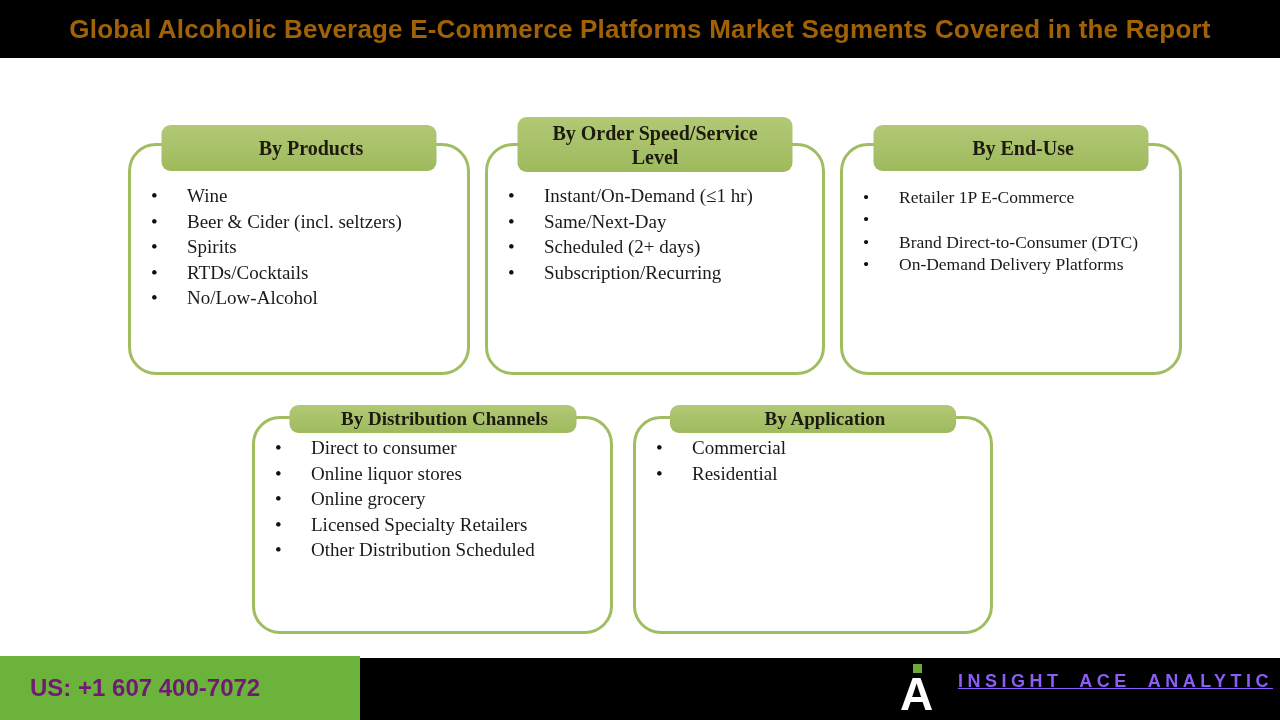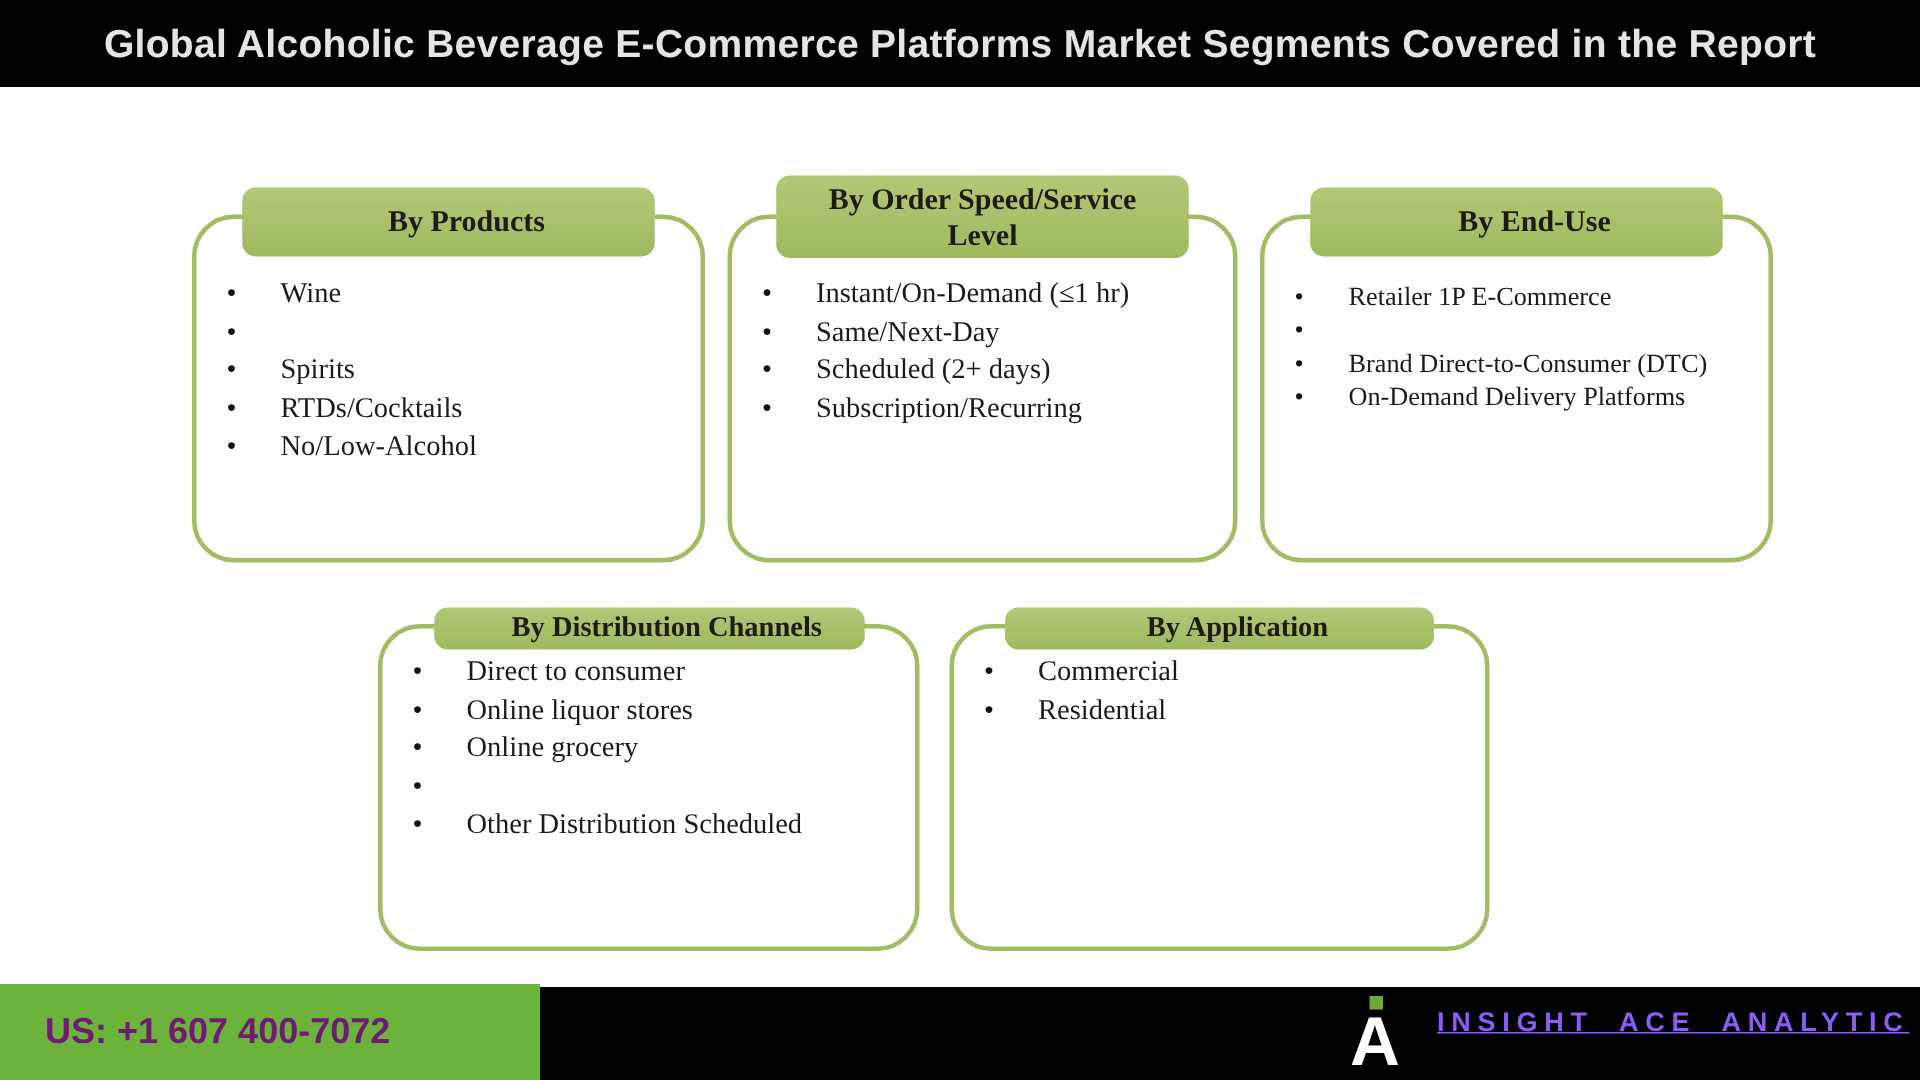--- a/index.html
+++ b/index.html
@@ -9,21 +9,21 @@
     font-family:"Liberation Serif", serif;
   }
 
   
   .header-bar {
     position:absolute; left:0; top:0; width:1280px; height:58px;
     background:#000000;
     display:flex; align-items:center; justify-content:center;
   }
   .header-title {
-    color:#e5e5e5;
+    color:#a16207;
     font-family:"Liberation Sans", sans-serif;
     font-weight:bold; font-size:26px; letter-spacing:0.2px;
     white-space:nowrap;
   }
 
   
   .seg-box {
     position:absolute;
     border:3px solid #a1bd62;
     border-radius:28px;
@@ -101,20 +101,21 @@
 
   <div class="seg-box" style="left:128px; top:143px; width:342px; height:232px;">
     <div class="seg-tab tab-row1">By Products</div>
     <ul class="seg-list">
       <li>
           <span class="bullet">•</span>
           <span>Wine</span>
         </li>
       <li>
           <span class="bullet">•</span>
+          <span>Beer &amp; Cider (incl. seltzers)</span>
         </li>
       <li>
           <span class="bullet">•</span>
           <span>Spirits</span>
         </li>
       <li>
           <span class="bullet">•</span>
           <span>RTDs/Cocktails</span>
         </li>
       <li>
@@ -177,20 +178,21 @@
       <li>
           <span class="bullet">•</span>
           <span>Online liquor stores</span>
         </li>
       <li>
           <span class="bullet">•</span>
           <span>Online grocery</span>
         </li>
       <li>
           <span class="bullet">•</span>
+          <span>Licensed Specialty Retailers</span>
         </li>
       <li>
           <span class="bullet">•</span>
           <span>Other Distribution Scheduled</span>
         </li>
     </ul>
   </div>
 
   <div class="seg-box" style="left:633px; top:416px; width:360px; height:218px;">
     <div class="seg-tab tab-row2" style="width:286px;">By Application</div>

